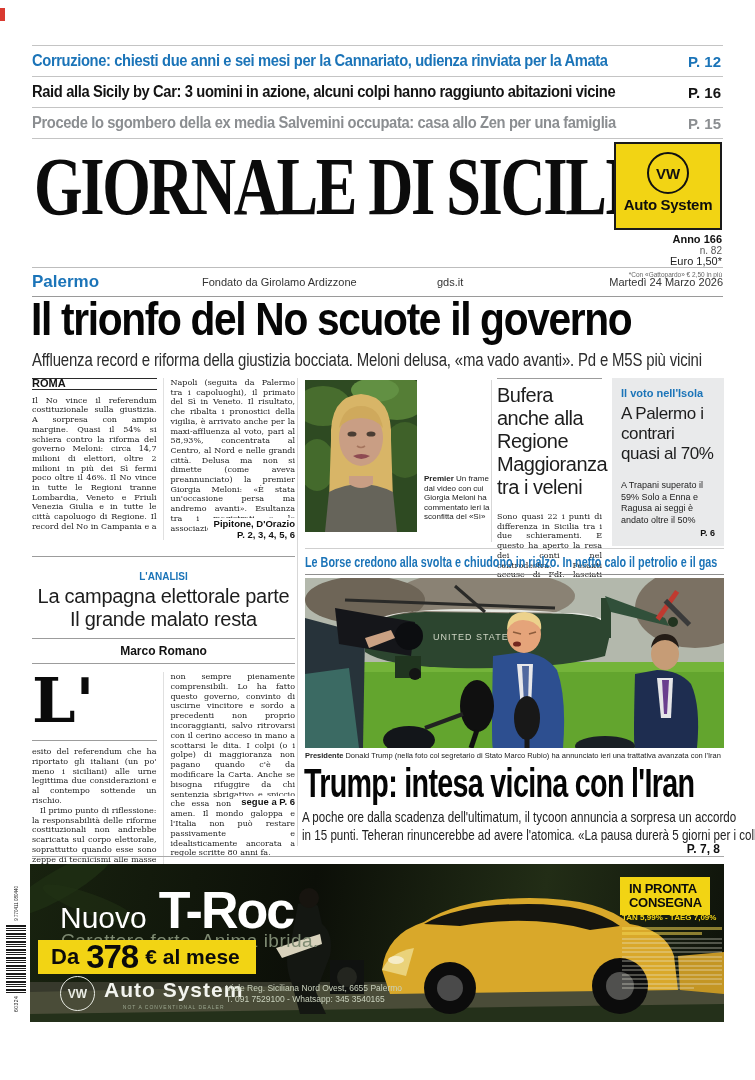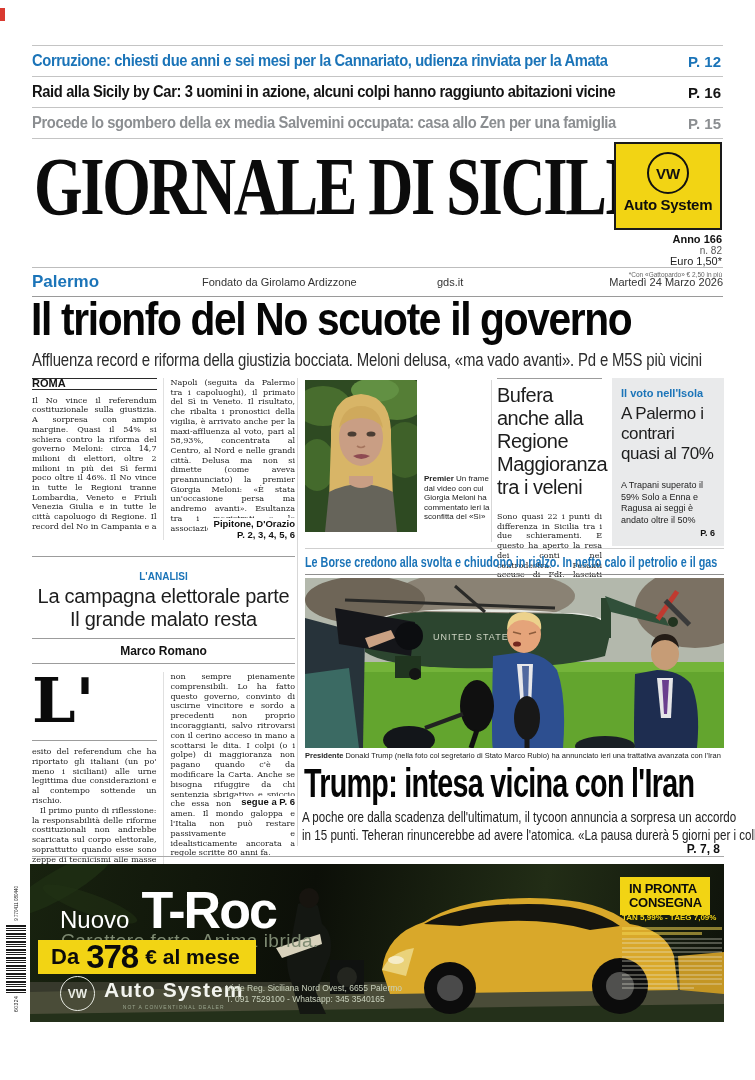--- a/index.html
+++ b/index.html
@@ -99,21 +99,21 @@
   .trump-s{position:absolute;left:302px;top:808px;width:419px;font-size:14.5px;line-height:18px;color:#222;}
   .trump-s .ln{display:block;white-space:nowrap;transform:scaleX(0.80);transform-origin:0 50%;}
   .trump-p{position:absolute;left:305px;top:842px;width:415px;text-align:right;font-weight:bold;font-size:12px;}
   .bottomrule{position:absolute;left:32px;top:856px;width:692px;height:1px;background:#a8a8a8;}
 
   
   .ad{position:absolute;left:30px;top:864px;width:694px;height:158px;overflow:hidden;
       background:linear-gradient(100deg,#18220f 0%,#0c0f08 40%,#222d16 72%,#0e120a 100%);}
   .ad svg.scene{position:absolute;left:0;top:0;}
   .ad-nuovo{position:absolute;left:30px;top:24px;display:flex;align-items:baseline;gap:12px;color:#fff;}
-  .ad-nuovo .pre{font-size:24px;font-weight:400;}
+  .ad-nuovo .pre{font-size:30px;font-weight:400;}
   .ad-nuovo .mod{font-size:52px;font-weight:bold;letter-spacing:-2px;line-height:44px;}
   .ad-tag{position:absolute;left:31px;top:66px;font-size:19px;color:#7e8a72;letter-spacing:0.5px;}
   .ad-price{position:absolute;left:8px;top:76px;height:34px;background:#f2d414;color:#0b0b0b;
             display:flex;align-items:baseline;padding:0 16px 0 13px;gap:7px;}
   .ad-price .da{font-weight:bold;font-size:22px;align-self:center;}
   .ad-price .val{font-weight:bold;font-size:33px;align-self:center;letter-spacing:-1px;}
   .ad-price .suf{font-weight:bold;font-size:21px;align-self:center;}
   .ad-dealer{position:absolute;left:30px;top:112px;display:flex;align-items:center;gap:9px;color:#f2f4ee;}
   .ad-vw{width:33px;height:33px;border:1.6px solid #e9ece4;border-radius:50%;display:flex;align-items:center;
          justify-content:center;font-size:12px;font-weight:bold;color:#e9ece4;}

